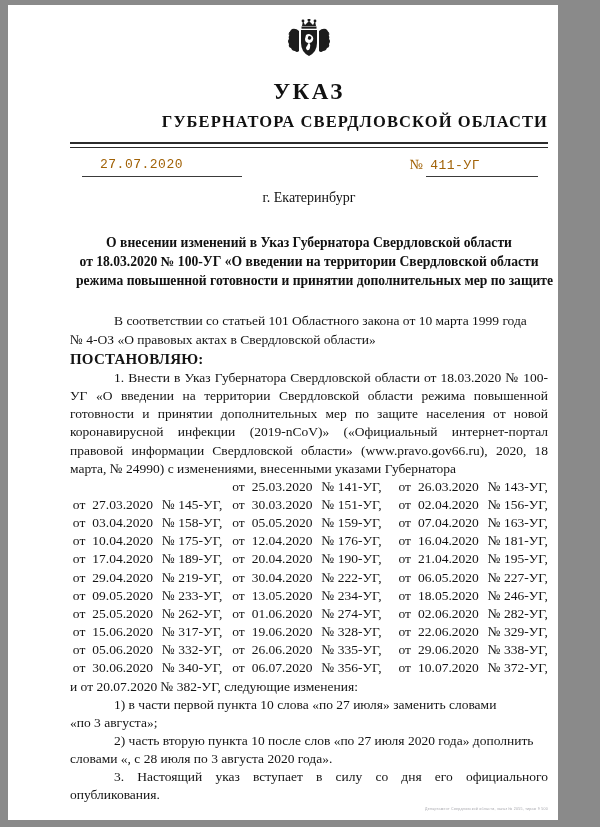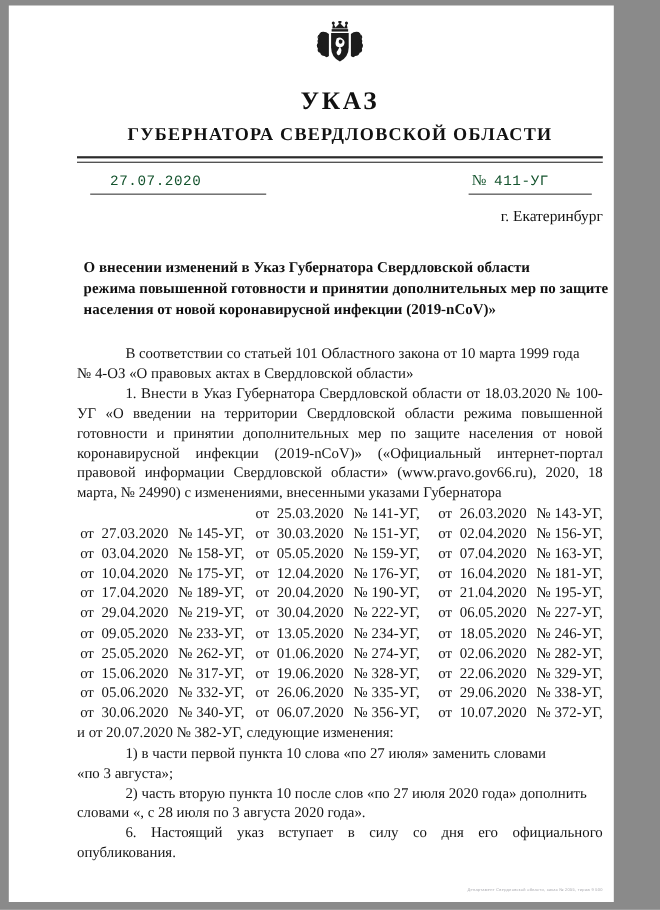--- a/index.html
+++ b/index.html
@@ -51,21 +51,21 @@
   
   .doc-kind {
     text-align: center;
     font-weight: bold;
     font-size: 23px;
     letter-spacing: 2.5px;
     margin-top: 2px;
     color: #111;
   }
   .doc-authority {
-    text-align: center;
+    text-align: right;
     font-weight: bold;
     font-size: 16.5px;
     letter-spacing: 1.1px;
     margin-top: 7px;
     color: #111;
   }
 
   
   .rule-dbl {
     margin-top: 10px;
@@ -73,67 +73,67 @@
     border-bottom: 1.1px solid #2b2b2b;
     height: 2.5px;
   }
 
   
   .meta-row {
     position: relative;
     height: 30px;
     margin-top: 9px;
     font-size: 13.5px;
-    color: #14532d;
+    color: #a16207;
   }
   .meta-date {
     position: absolute;
     left: 30px;
     top: 0;
     font-family: "Liberation Mono", "DejaVu Sans Mono", monospace;
     font-size: 13px;
     letter-spacing: 0.5px;
   }
   .meta-date-line {
     position: absolute;
     left: 12px;
     top: 19px;
     width: 160px;
     border-bottom: 1.3px solid #3a3a3a;
   }
   .meta-no {
     position: absolute;
-    right: 49px;
+    right: 68px;
     top: 0;
     font-size: 14px;
   }
   .meta-no-val {
     font-family: "Liberation Mono", "DejaVu Sans Mono", monospace;
     font-size: 13px;
     letter-spacing: 0.5px;
     margin-left: 7px;
   }
   .meta-no-line {
     position: absolute;
     right: 10px;
     top: 19px;
     width: 112px;
     border-bottom: 1.3px solid #3a3a3a;
   }
   .city {
-    text-align: right;
+    text-align: center;
     font-size: 14px;
     margin-top: 3px;
     color: #111;
   }
 
   
   .title-block {
     margin-top: 27px;
-    text-align: left;
+    text-align: center;
     font-weight: bold;
     font-size: 13.6px;
     line-height: 1.42;
     color: #111;
     padding: 0 6px;
   }
   .title-block div { white-space: nowrap; }
 
   
   .body-block {
@@ -243,28 +243,29 @@
         <span class="meta-no">
           <span>№</span><span class="meta-no-val">411-УГ</span>
         </span>
         <span class="meta-no-line"></span>
       </div>
 
       <div class="city">г. Екатеринбург</div>
 
       <div class="title-block">
         <div>О внесении изменений в Указ Губернатора Свердловской области</div>
+        <div>от 18.03.2020 № 100-УГ «О введении на территории Свердловской области</div>
         <div>режима повышенной готовности и принятии дополнительных мер по защите</div>
-        <div>населения от новой коронавирусной инфекции (2019-nCoV)»</div>
       </div>
 
       <div class="body-block">
 
         <p class="j law-ref">В соответствии со статьей 101 Областного закона от 10 марта 1999 года</p>
         <p class="j noind">№ 4-ОЗ «О правовых актах в Свердловской области»</p>
+        <p class="resolve">ПОСТАНОВЛЯЮ:</p>
 
         <p class="j">1. Внести в Указ Губернатора Свердловской области от 18.03.2020 № 100-УГ «О введении на территории Свердловской области режима повышенной готовности и принятии дополнительных мер по защите населения от новой коронавирусной инфекции (2019-nCoV)» («Официальный интернет-портал правовой информации Свердловской области» (www.pravo.gov66.ru), 2020, 18 марта, № 24990) с изменениями, внесенными указами Губернатора</p>
 
         <div class="decree-list">
           <div class="decree-row">
             <div class="decree-cell c1">
               <span class="lead-in"></span>
             </div>
             <div class="decree-cell c2">
               <span class="ot">от</span>
@@ -481,21 +482,21 @@
               </div>
             </div>
 
           <p class="j noind">и от 20.07.2020 № 382-УГ, следующие изменения:</p>
         </div>
 
         <p class="j">1) в части первой пункта 10 слова «по 27 июля» заменить словами</p>
         <p class="j noind">«по 3 августа»;</p>
         <p class="j">2) часть вторую пункта 10 после слов «по 27 июля 2020 года» дополнить</p>
         <p class="j noind">словами «, с 28 июля по 3 августа 2020 года».</p>
-        <p class="j">6. Настоящий указ вступает в силу со дня его официального опубликования.</p>
+        <p class="j">3. Настоящий указ вступает в силу со дня его официального опубликования.</p>
 
       </div>
 
     </div>
 
     <div class="footer-imprint">Департамент Свердловской области, заказ № 2055, тираж 9 500</div>
   </div>
 </div>
 
 </body></html>

